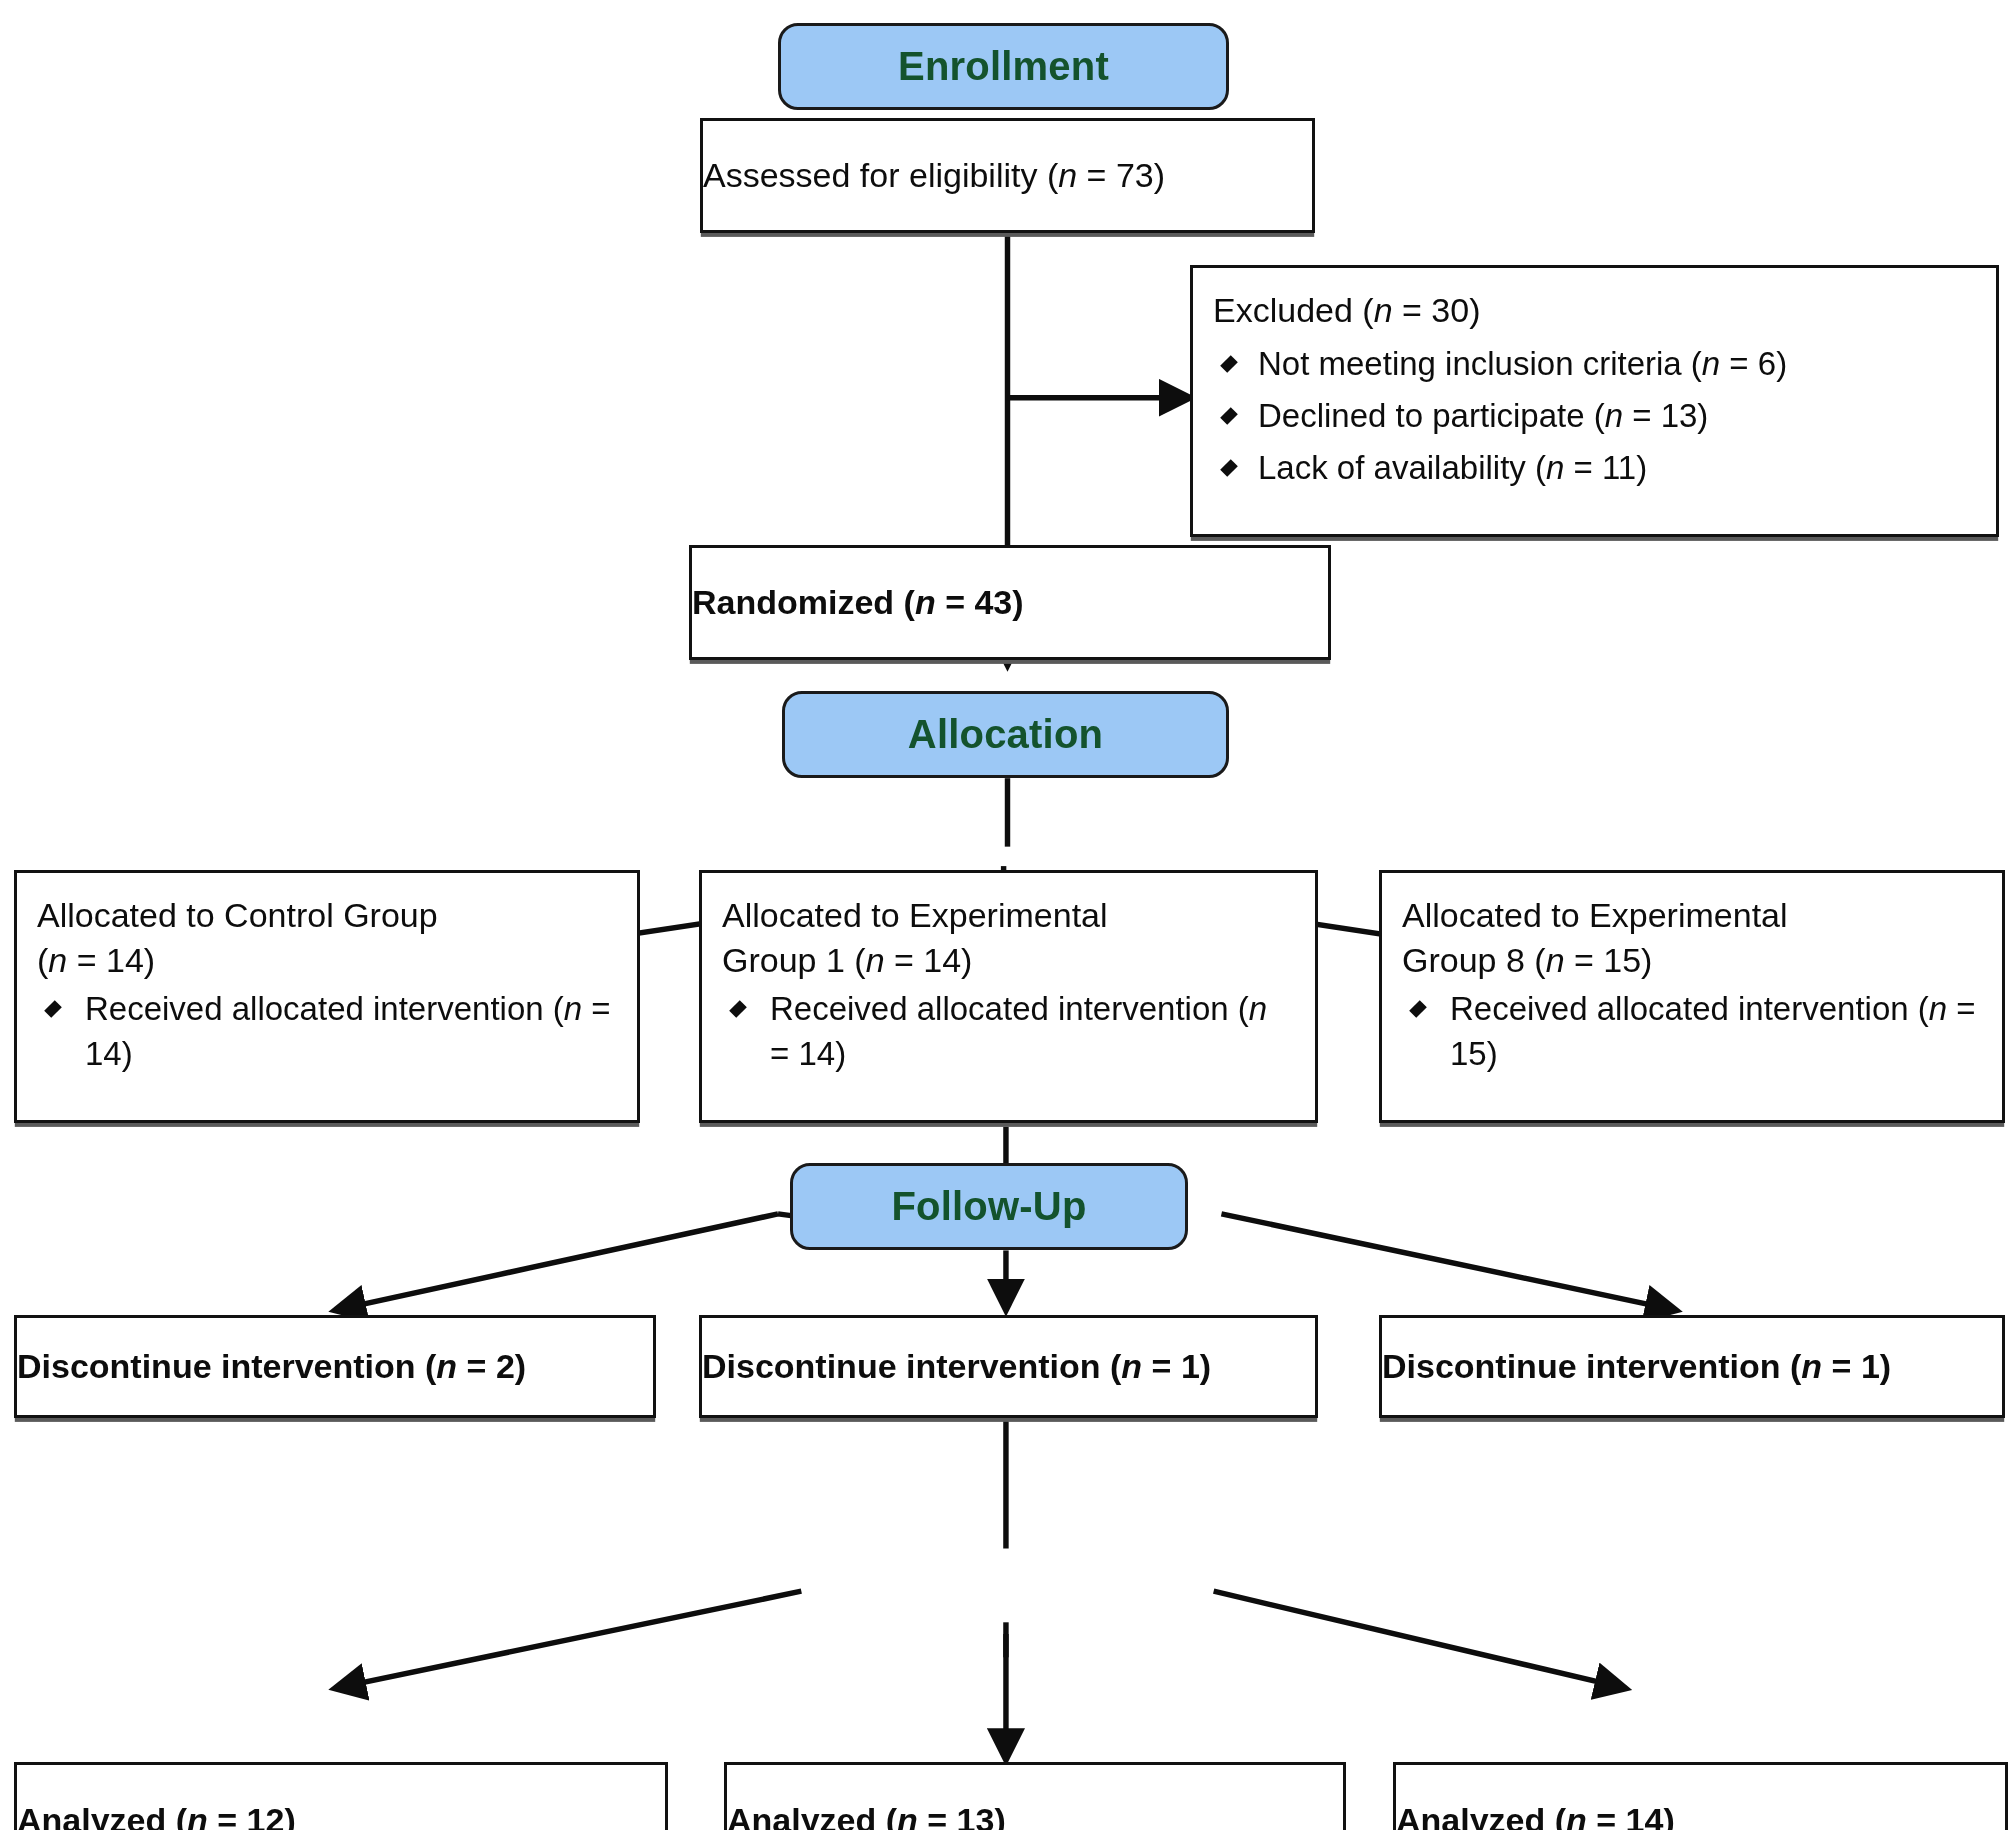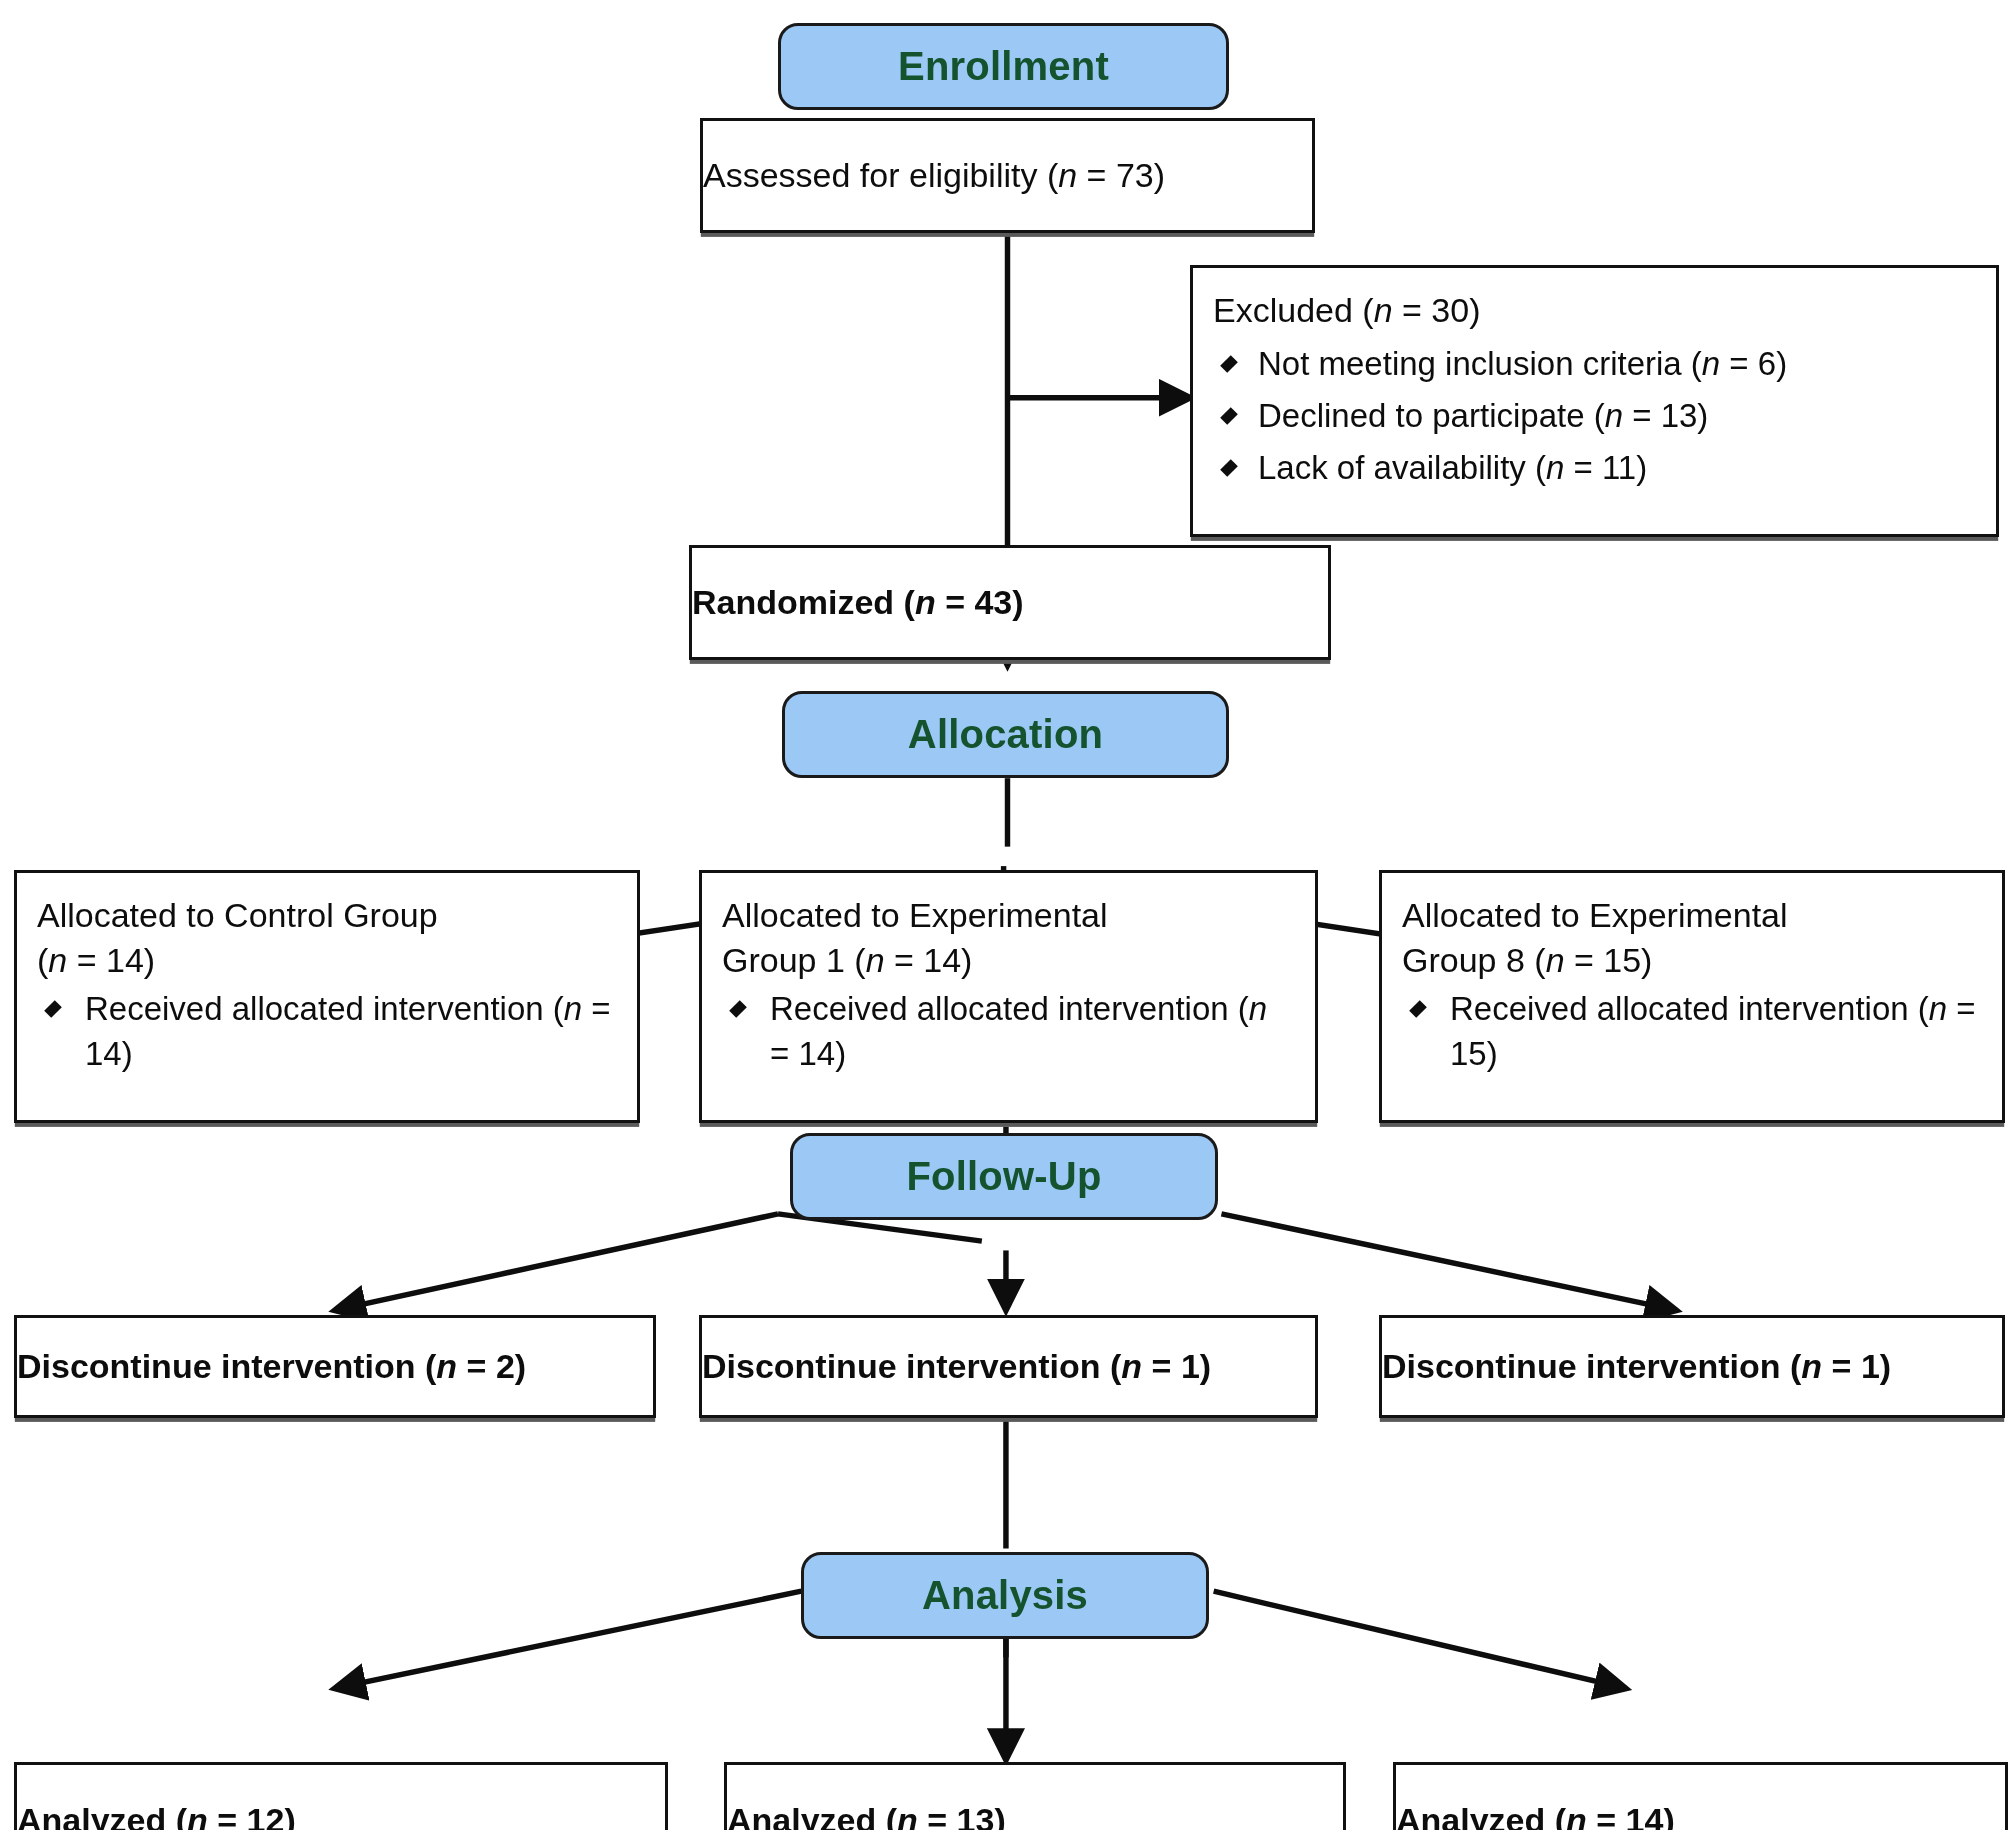--- a/index.html
+++ b/index.html
@@ -167,39 +167,36 @@
     </ul>
   </div>
 
   <div class="box pad" style="left:1379px; top:870px; width:626px; height:253px;">
     <div class="t-head"><span>Allocated to Experimental</span><br><span>Group 8 (</span><span class="ital">n</span><span> = 15)</span></div>
     <ul class="bullets hang">
       <li><span class="dia"></span><span>Received allocated intervention (</span><span class="ital">n</span><span> = 15)</span></li>
     </ul>
   </div>
 
-  <div class="stage" style="left:790px; top:1133px; width:428px; height:87px; font-size:40px;">
+  <div class="stage" style="left:790px; top:1163px; width:398px; height:87px; font-size:40px;">
     <span>Follow-Up</span>
   </div>
 
   <div class="box center" style="left:14px; top:1315px; width:642px; height:103px;">
     <span class="t-bold"><span>Discontinue intervention (</span><span class="ital">n</span><span> = 2)</span></span>
   </div>
 
   <div class="box center" style="left:699px; top:1315px; width:619px; height:103px;">
     <span class="t-bold"><span>Discontinue intervention (</span><span class="ital">n</span><span> = 1)</span></span>
   </div>
 
   <div class="box center" style="left:1379px; top:1315px; width:626px; height:103px;">
     <span class="t-bold"><span>Discontinue intervention (</span><span class="ital">n</span><span> = 1)</span></span>
   </div>
 
-  <div class="stage" style="left:801px; top:1552px; width:408px; height:87px; font-size:40px;">
-    <span>Analysis</span>
-  </div>
 
   <div class="box center" style="left:14px; top:1762px; width:654px; height:117px;">
     <span class="t-bold"><span>Analyzed (</span><span class="ital">n</span><span> = 12)</span></span>
   </div>
 
   <div class="box center" style="left:724px; top:1762px; width:622px; height:117px;">
     <span class="t-bold"><span>Analyzed (</span><span class="ital">n</span><span> = 13)</span></span>
   </div>
 
   <div class="box center" style="left:1393px; top:1762px; width:615px; height:117px;">

